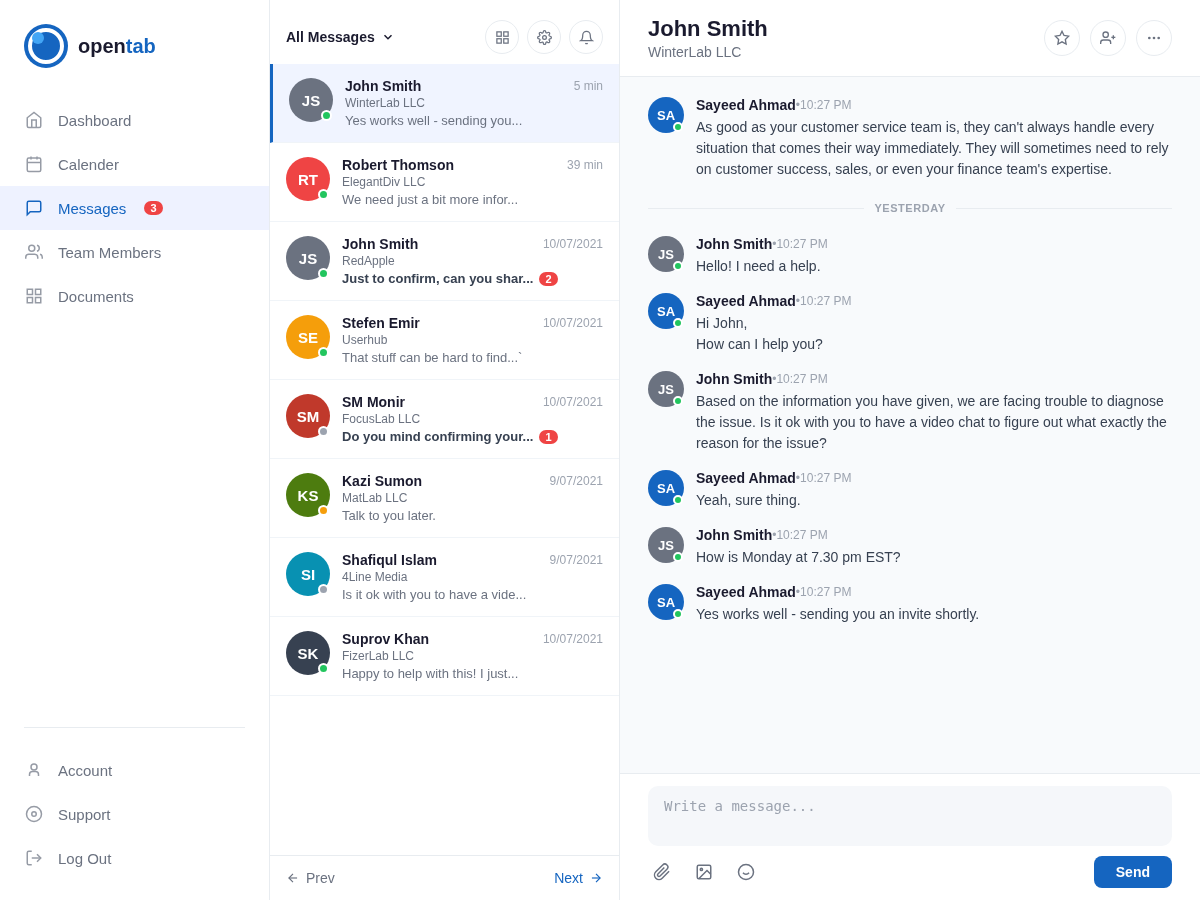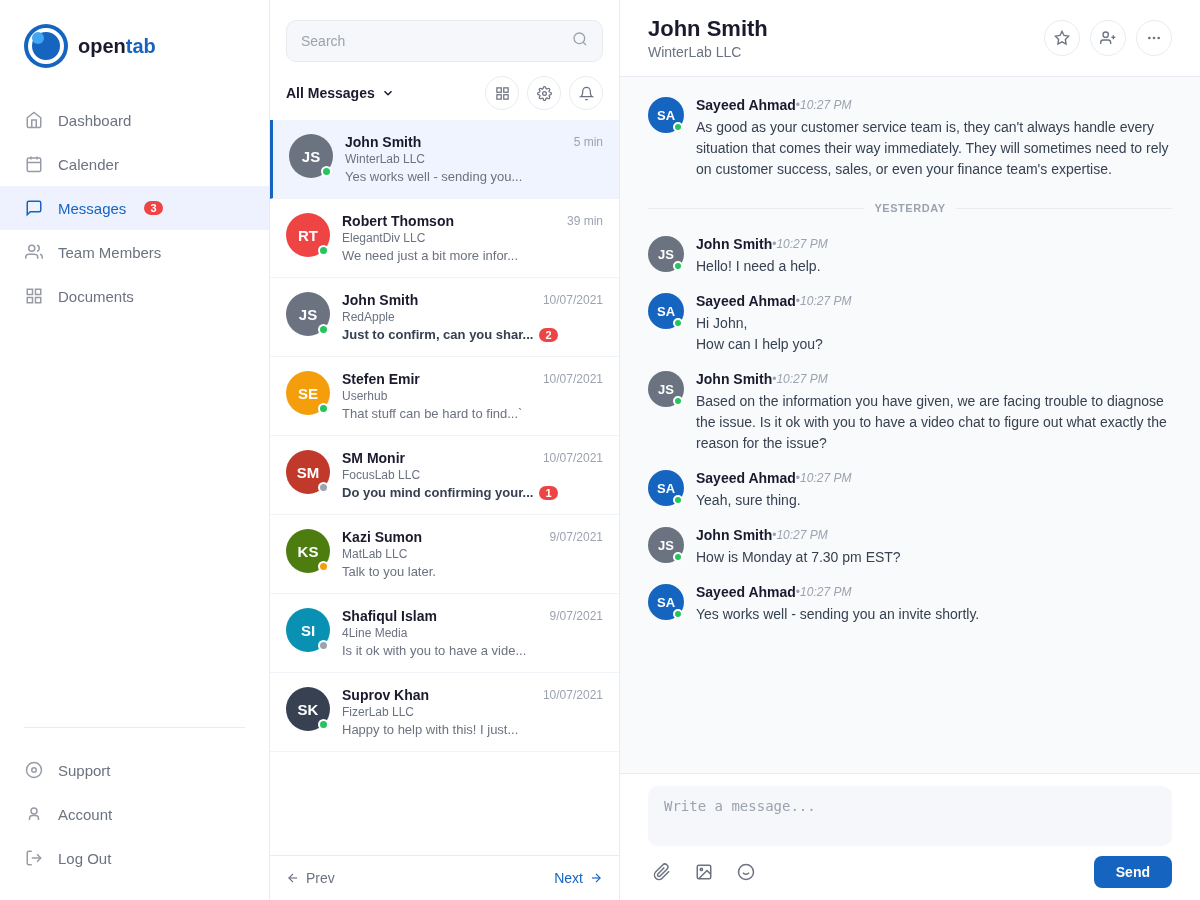--- a/index.html
+++ b/index.html
@@ -69,21 +69,21 @@
     .chat-messages { flex: 1; overflow-y: auto; padding: 20px 28px; display: flex; flex-direction: column; gap: 16px; }
     .day-divider { display: flex; align-items: center; gap: 10px; color: #9ca3af; font-size: 11px; font-weight: 600; text-transform: uppercase; letter-spacing: 0.05em; margin: 6px 0; }
     .day-divider::before, .day-divider::after { content: ''; flex: 1; height: 1px; background: #e8ecf0; }
 
     .chat-msg { display: flex; gap: 12px; align-items: flex-start; }
     .chat-avatar { width: 36px; height: 36px; border-radius: 50%; flex-shrink: 0; position: relative; display: flex; align-items: center; justify-content: center; font-size: 13px; font-weight: 700; color: #fff; }
     .chat-avatar .status-dot { width: 10px; height: 10px; }
     .chat-msg-body { }
     .chat-msg-meta { display: flex; align-items: center; gap: 0; margin-bottom: 4px; }
     .chat-msg-name { font-size: 14px; font-weight: 700; color: #1a1a2e; }
-    .chat-msg-time { font-size: 12px; color: #9ca3af; font-style: italic; }
+    .chat-msg-time { font-size: 12px; color: #9ca3af; }
     .chat-msg-text { font-size: 14px; color: #374151; line-height: 1.5; max-width: 650px; }
 
     .chat-input-area { background: #fff; border-top: 1px solid #e8ecf0; padding: 12px 28px; }
     .chat-input-wrap { background: #f5f7fa; border-radius: 10px; padding: 12px 16px; margin-bottom: 10px; }
     .chat-input { width: 100%; border: none; background: transparent; outline: none; font-size: 14px; color: #374151; resize: none; }
     .chat-input::placeholder { color: #9ca3af; }
     .chat-toolbar { display: flex; align-items: center; justify-content: space-between; }
     .chat-toolbar-left { display: flex; gap: 14px; }
     .chat-tool-btn { background: none; border: none; cursor: pointer; color: #6b7280; display: flex; align-items: center; justify-content: center; width: 28px; height: 28px; }
     .send-btn { background: #1565c0; color: #fff; border: none; border-radius: 8px; padding: 8px 22px; font-size: 14px; font-weight: 600; cursor: pointer; }
@@ -149,59 +149,50 @@
       </span>
       <span>Documents</span>
     </div>
   </nav>
 
   <hr class="sidebar-divider">
   <div class="sidebar-bottom">
     <div class="nav-item">
       <span class="nav-icon">
         <svg width="18" height="18" viewBox="0 0 24 24" fill="none" stroke="currentColor" stroke-width="2">
+            <circle cx="12" cy="8" r="4"></circle>
+            <path d="M6 20v-2a4 4 0 014-4h4a4 4 0 014 4v2"></path>
+          </svg>
+      </span>
+      <span>Account</span>
+    </div>
+    <div class="nav-item">
+      <span class="nav-icon">
+        <svg width="18" height="18" viewBox="0 0 24 24" fill="none" stroke="currentColor" stroke-width="2">
             <circle cx="12" cy="12" r="10"></circle>
             <circle cx="12" cy="12" r="3"></circle>
           </svg>
       </span>
       <span>Support</span>
-    </div>
-    <div class="nav-item">
-      <span class="nav-icon">
-        <svg width="18" height="18" viewBox="0 0 24 24" fill="none" stroke="currentColor" stroke-width="2">
-            <circle cx="12" cy="8" r="4"></circle>
-            <path d="M6 20v-2a4 4 0 014-4h4a4 4 0 014 4v2"></path>
-          </svg>
-      </span>
-      <span>Account</span>
     </div>
     <div class="nav-item">
       <span class="nav-icon">
         <svg width="18" height="18" viewBox="0 0 24 24" fill="none" stroke="currentColor" stroke-width="2">
             <path d="M9 21H5a2 2 0 01-2-2V5a2 2 0 012-2h4"></path>
             <polyline points="16 17 21 12 16 7"></polyline>
             <line x1="21" y1="12" x2="9" y2="12"></line>
           </svg>
       </span>
       <span>Log Out</span>
     </div>
   </div>
 </aside>
 
 <section class="message-panel">
   <div class="message-panel-header">
-    <div class="search-bar">
-      <input class="search-input" type="text" placeholder="Search" style="">
-      <span>
-        <svg width="16" height="16" viewBox="0 0 24 24" fill="none" stroke="#9ca3af" stroke-width="2">
-            <circle cx="11" cy="11" r="8"></circle>
-            <line x1="21" y1="21" x2="16.65" y2="16.65"></line>
-          </svg>
-      </span>
-    </div>
     <div class="filter-bar">
       <div class="filter-label">
         <span>All Messages</span>
         <svg width="14" height="14" viewBox="0 0 24 24" fill="none" stroke="currentColor" stroke-width="2.5">
             <polyline points="6 9 12 15 18 9"></polyline>
           </svg>
       </div>
       <div class="filter-icons">
         <button class="filter-icon-btn">
           <svg width="15" height="15" viewBox="0 0 24 24" fill="none" stroke="currentColor" stroke-width="2">

